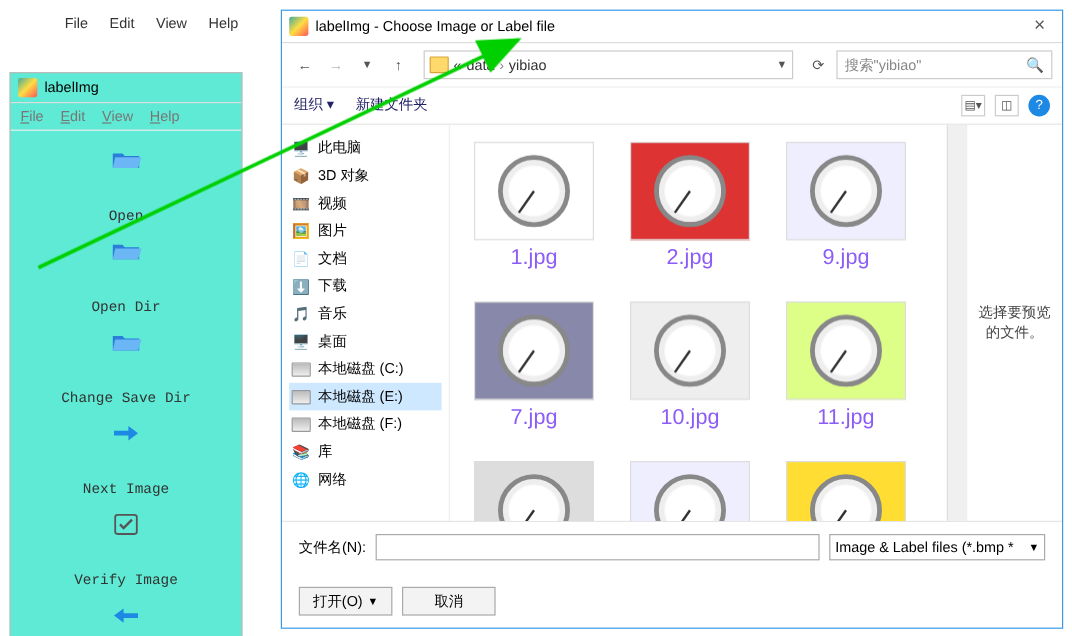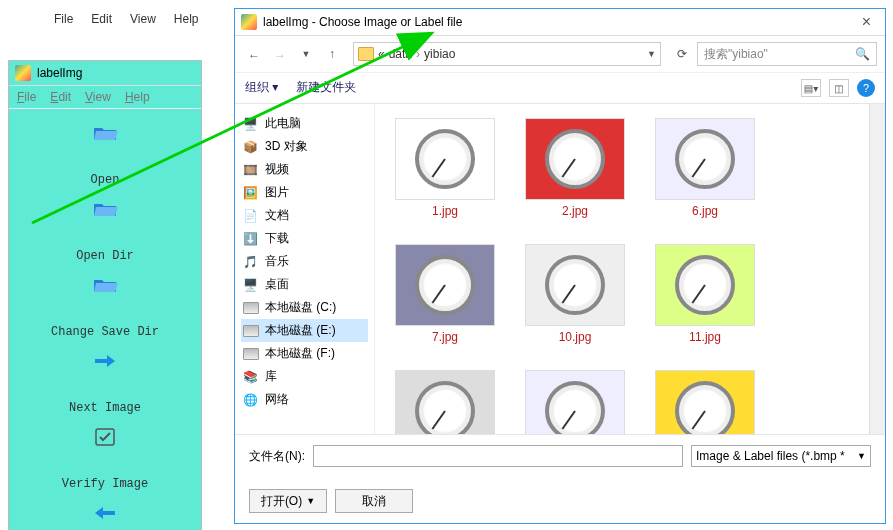--- a/index.html
+++ b/index.html
@@ -51,21 +51,21 @@
 .tree-item.selected { background: #cde8ff; }
 .tree-item .ticon { width: 16px; height: 14px; display:flex;align-items:center;justify-content:center; }
 .disk { width: 16px; height: 12px; background: linear-gradient(#bbb,#eee); border: 1px solid #999; border-radius: 1px; }
 .ticon.blue { color: #1e88e5; }
 
 .files { flex: 1; overflow: auto; padding: 10px; display: grid; grid-template-columns: repeat(3, 120px); gap: 18px 10px; align-content: start; justify-content: start; }
 .file { display: flex; flex-direction: column; align-items: center; gap: 4px; cursor: pointer; padding: 4px; }
 .thumb { width: 100px; height: 82px; border: 1px solid #ddd; display:flex;align-items:center;justify-content:center; background:#fafafa; position:relative; overflow:hidden;}
 .gauge { width: 60px; height: 60px; border: 4px solid #888; border-radius: 50%; background: radial-gradient(circle at 50% 50%, #fff 55%, #eee 60%); position: relative; }
 .gauge::after { content:""; position:absolute; top:50%; left:50%; width:2px; height:22px; background:#333; transform-origin: top; transform: translate(-50%,0) rotate(35deg); }
-.fname { font-size: 12px; color: #b91c1c; }
+.fname { font-size: 18px; color: #8b5cf6; }
 
 .preview { width: 80px; border-left: 1px solid #eee; display:flex; align-items:center; justify-content:center; padding: 6px; color:#444; text-align:center; font-size:12px; }
 
 .dlg-footer { border-top: 1px solid #e5e5e5; padding: 10px 14px; display: flex; flex-direction: column; gap: 22px; }
 .fn-row { display: flex; align-items: center; gap: 8px; }
 .fn-row label { white-space: nowrap; }
 .fn-input { flex: 1; height: 22px; border: 1px solid #aaa; padding: 0 4px; }
 .ft-select { width: 180px; height: 22px; border: 1px solid #aaa; padding: 0 4px; background:#fff; display:flex;align-items:center;justify-content:space-between; cursor:pointer;}
 .btn-row { display: flex; justify-content: flex-start; gap: 8px; }
 .btn { min-width: 78px; height: 24px; border: 1px solid #aaa; background: #f3f3f3; display:flex;align-items:center;justify-content:center; cursor:pointer; }
@@ -260,21 +260,21 @@
         <div class="file">
           <div class="thumb" style="background: rgb(221, 51, 51);">
             <div class="gauge"></div>
           </div>
           <div class="fname">2.jpg</div>
         </div>
         <div class="file">
           <div class="thumb" style="background: rgb(238, 238, 255);">
             <div class="gauge"></div>
           </div>
-          <div class="fname">6.jpg</div>
+          <div class="fname">9.jpg</div>
         </div>
         <div class="file">
           <div class="thumb" style="background: rgb(136, 136, 170);">
             <div class="gauge"></div>
           </div>
           <div class="fname">7.jpg</div>
         </div>
         <div class="file">
           <div class="thumb" style="background: rgb(238, 238, 238);">
             <div class="gauge"></div>
@@ -297,20 +297,23 @@
             <div class="gauge"></div>
           </div>
         </div>
         <div class="file">
           <div class="thumb" style="background: rgb(255, 221, 51);">
             <div class="gauge"></div>
           </div>
         </div>
       </div>
     <div class="vscroll"></div>
+    <div class="preview">
+      <span>选择要预览的文件。</span>
+    </div>
   </div>
 
   <div class="dlg-footer">
     <div class="fn-row">
       <label><span>文件名(N):</span></label>
       <input class="fn-input" type="text" style="">
       <div class="ft-select">
         <span>Image &amp; Label files (*.bmp *</span>
         <span style="font-size:9px">▼</span>
       </div>

